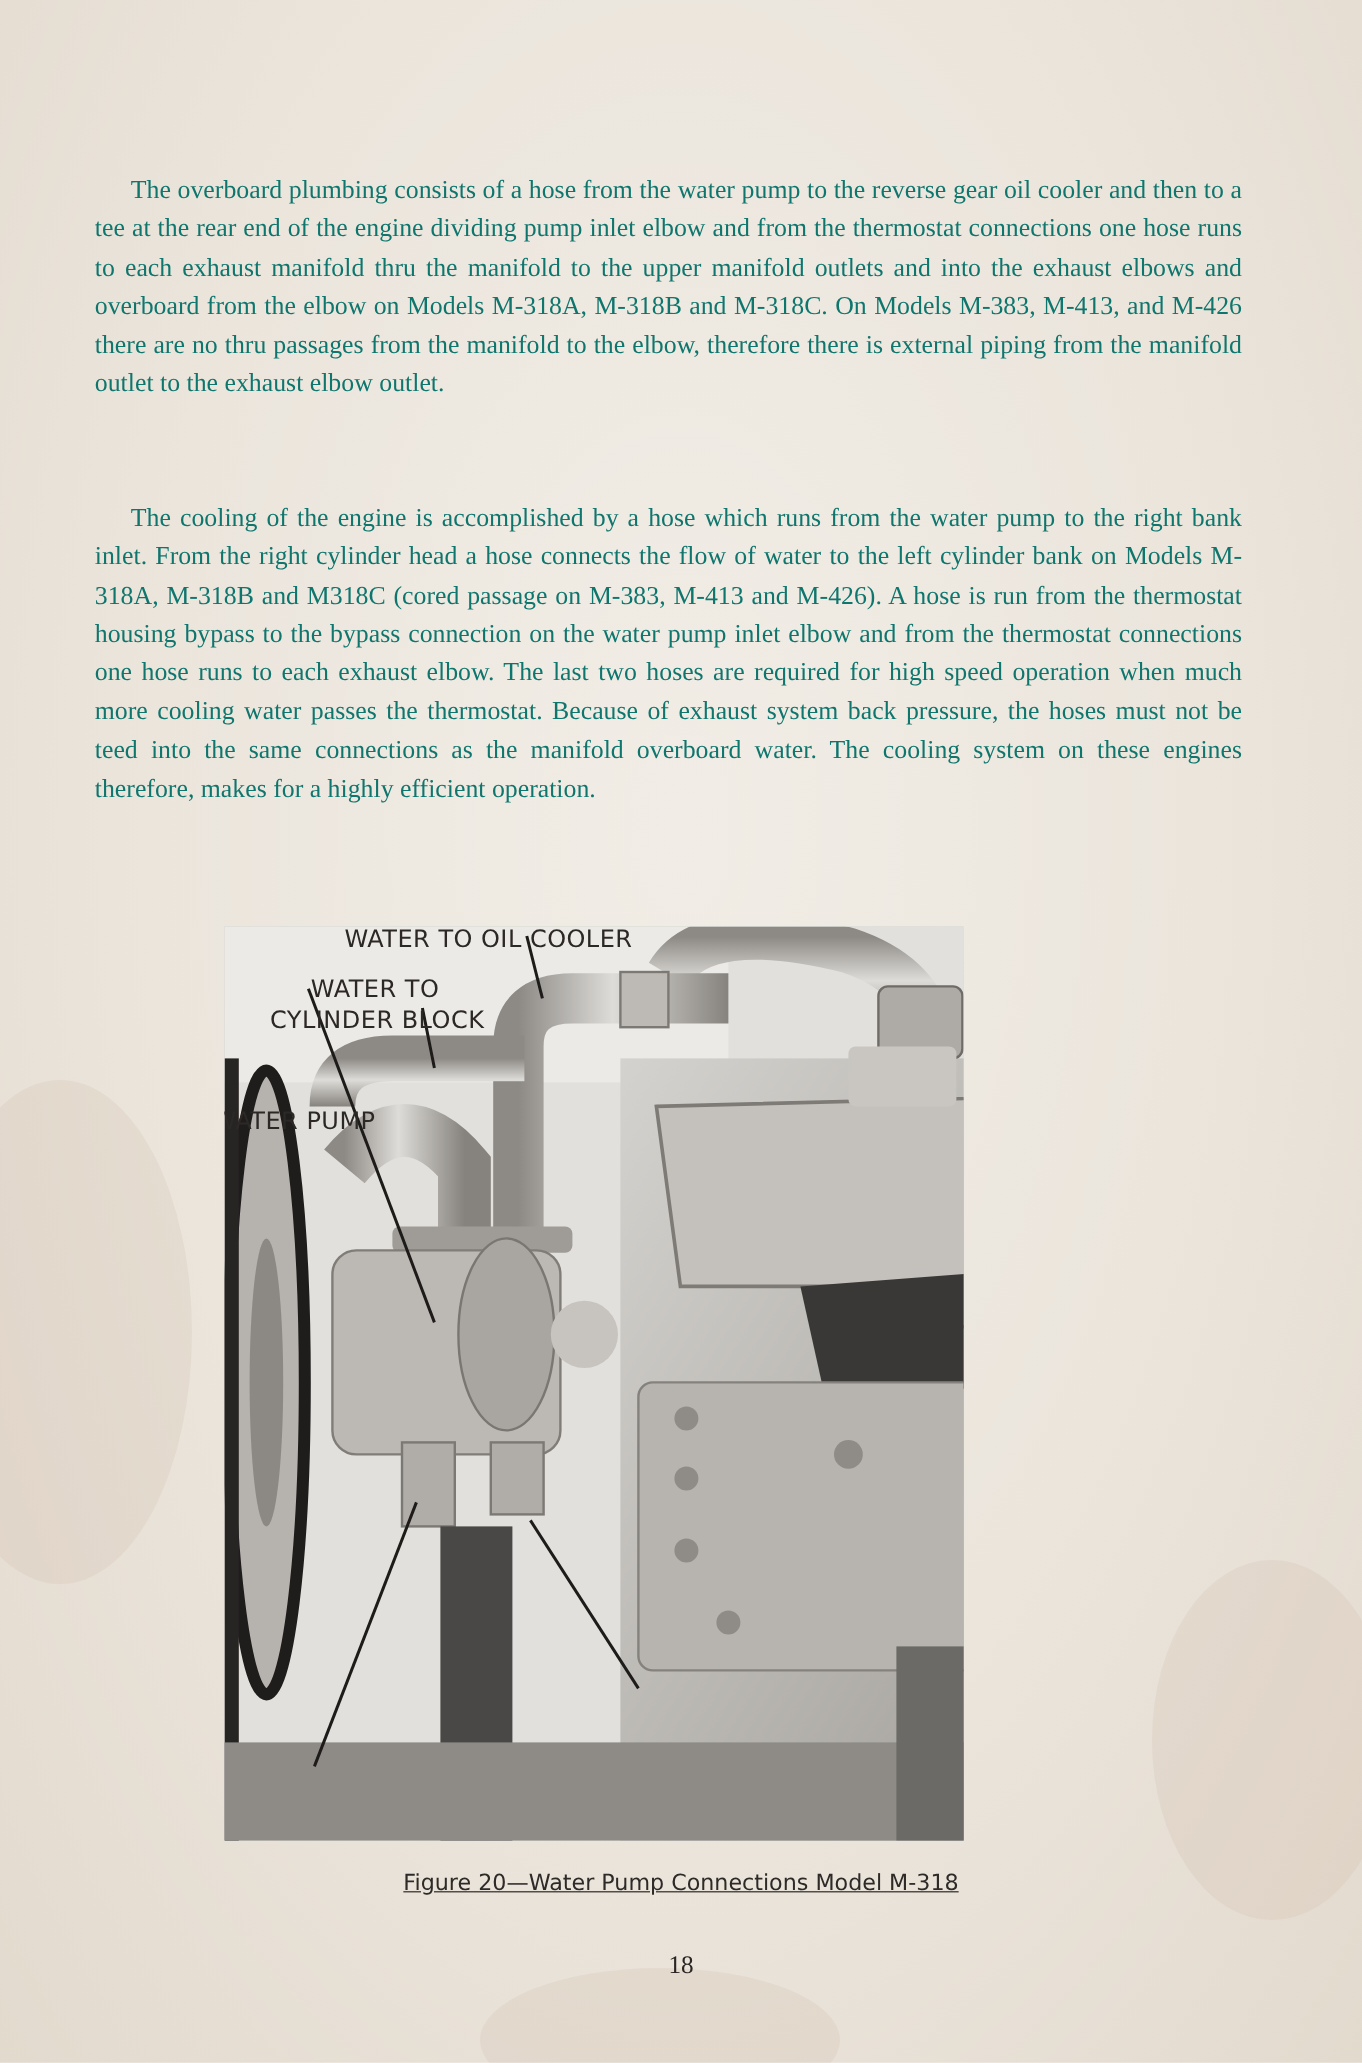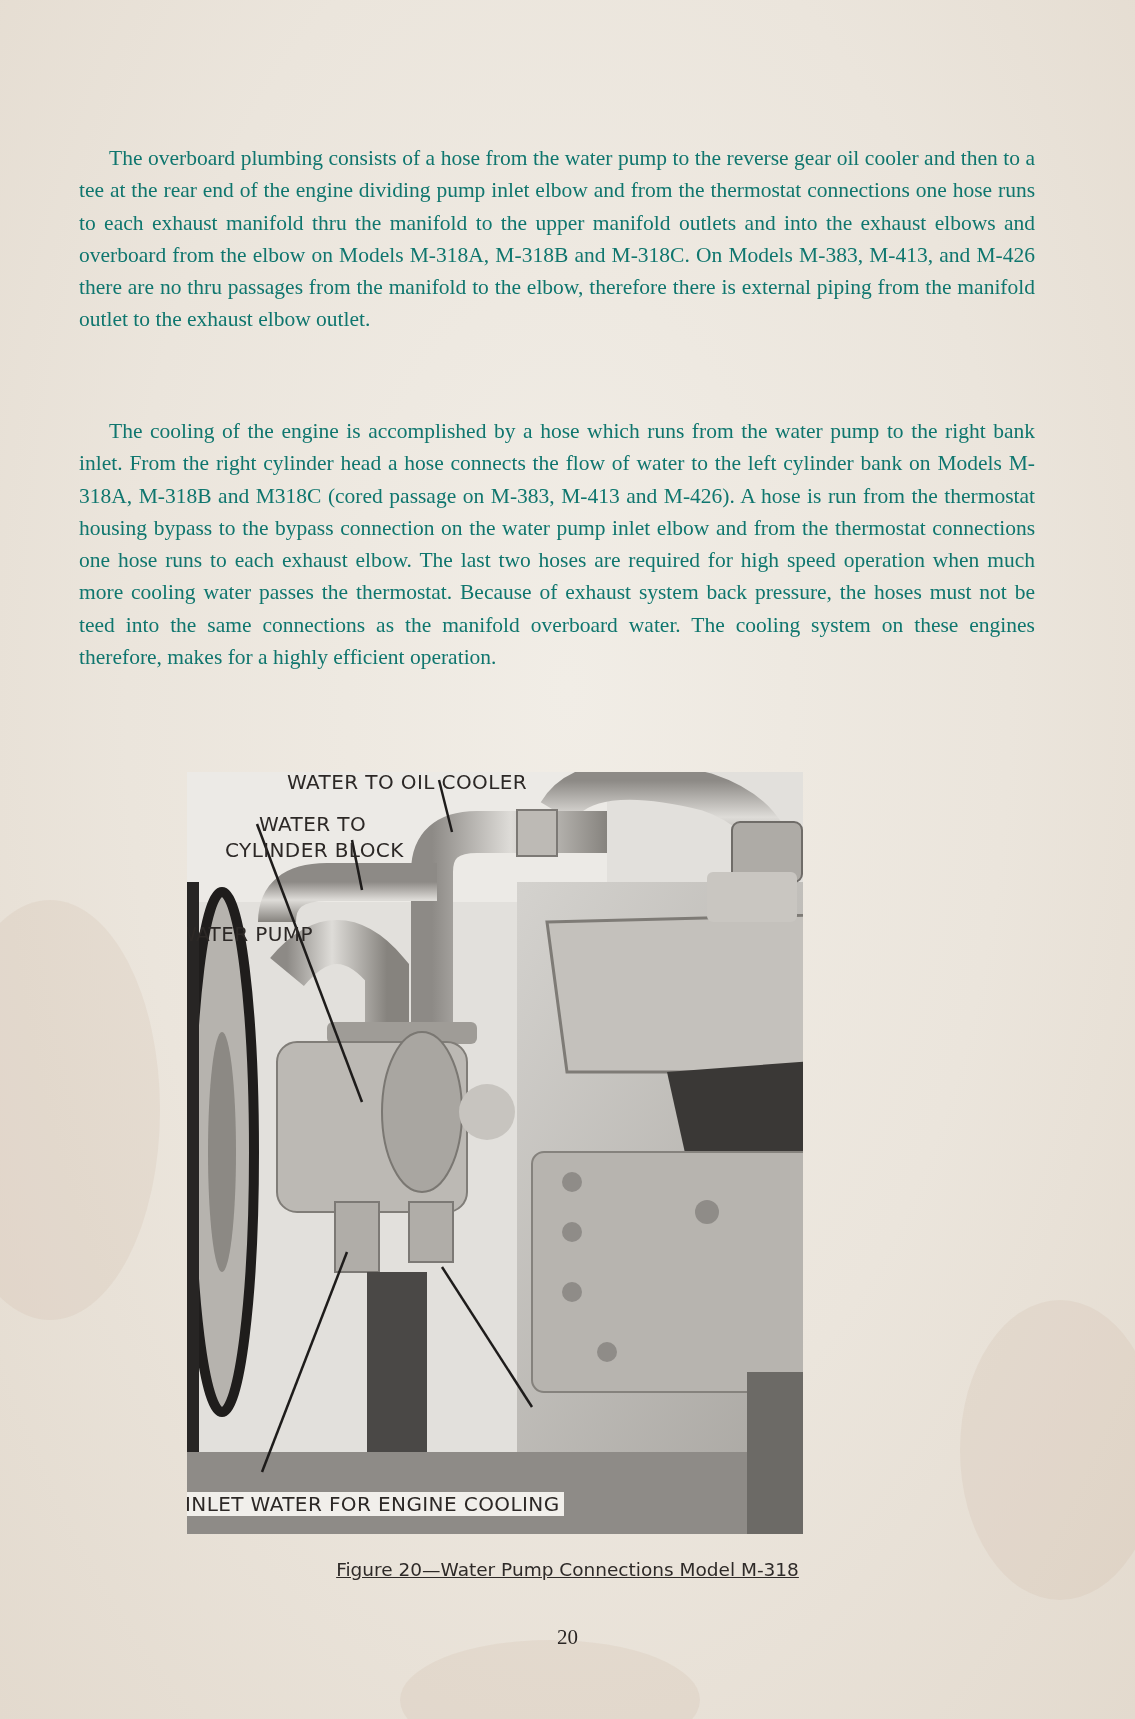--- a/index.html
+++ b/index.html
@@ -120,18 +120,17 @@
     <line x1="165" y1="68" x2="175" y2="118" stroke="#1e1c1b" stroke-width="2.5"></line>
     <line x1="70" y1="52" x2="175" y2="330" stroke="#1e1c1b" stroke-width="2.5"></line>
     <line x1="255" y1="495" x2="345" y2="635" stroke="#1e1c1b" stroke-width="2.5"></line>
     <line x1="160" y1="480" x2="75" y2="700" stroke="#1e1c1b" stroke-width="2.5"></line>
   </svg>
 
   <span class="lbl" style="left:100px;top:-2px;">WATER TO OIL COOLER</span>
   <span class="lbl" style="left:72px;top:40px;">WATER TO</span>
   <span class="lbl" style="left:38px;top:66px;">CYLINDER BLOCK</span>
   <span class="lbl" style="left:-10px;top:102px;margin-top:48px;">WATER PUMP</span>
-  <span class="lbl boxed" style="left:-6px;top:720px;">INLET WATER FOR ENGINE COOLING</span>
   <span class="lbl boxed" style="left:622px;top:738px;font-size:23px;">62x749</span>
 </div>
 
 <div class="caption">Figure 20—Water Pump Connections Model M-318</div>
-<div class="pagenum">20</div>
+<div class="pagenum">18</div>
 
 </body></html>

